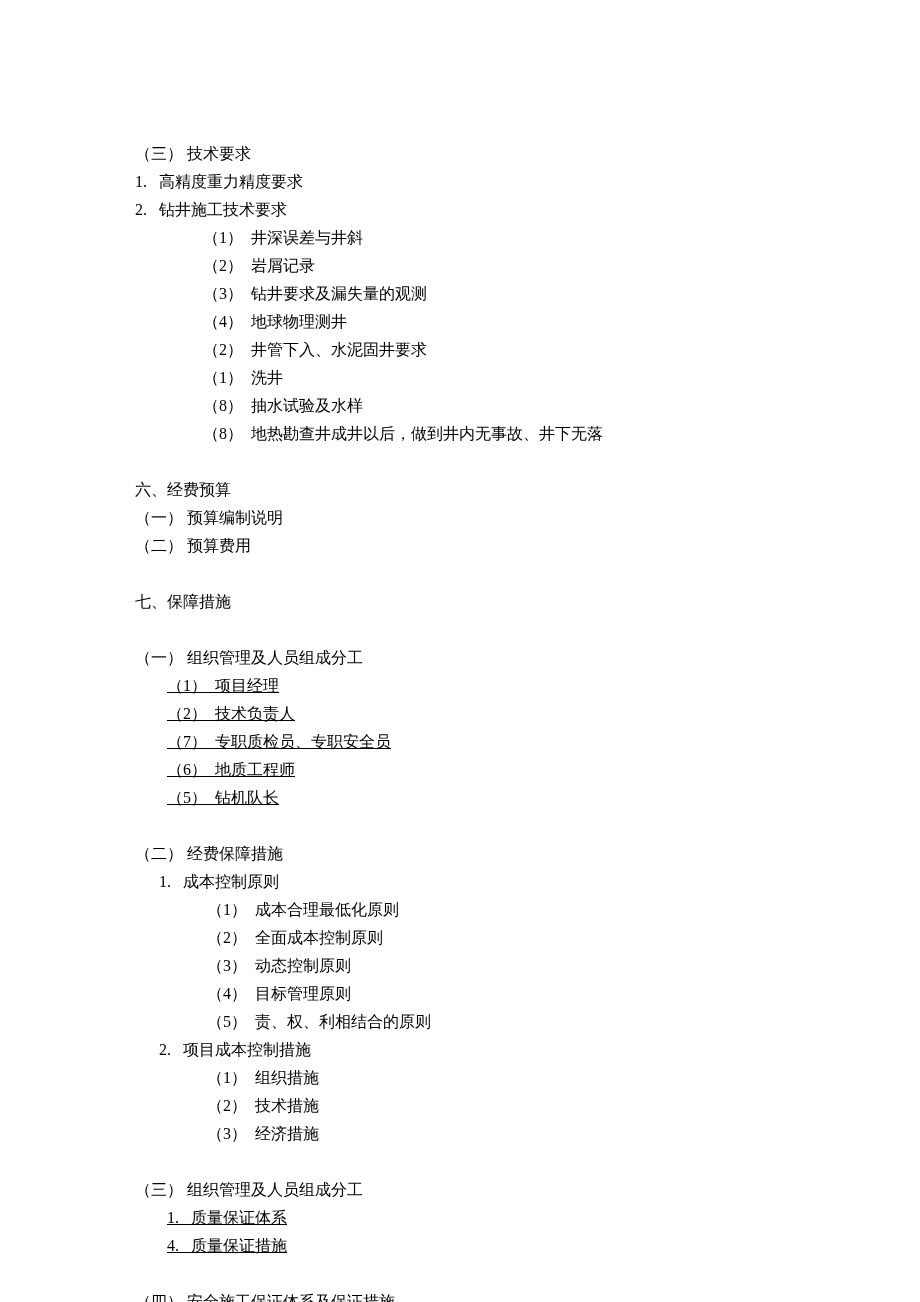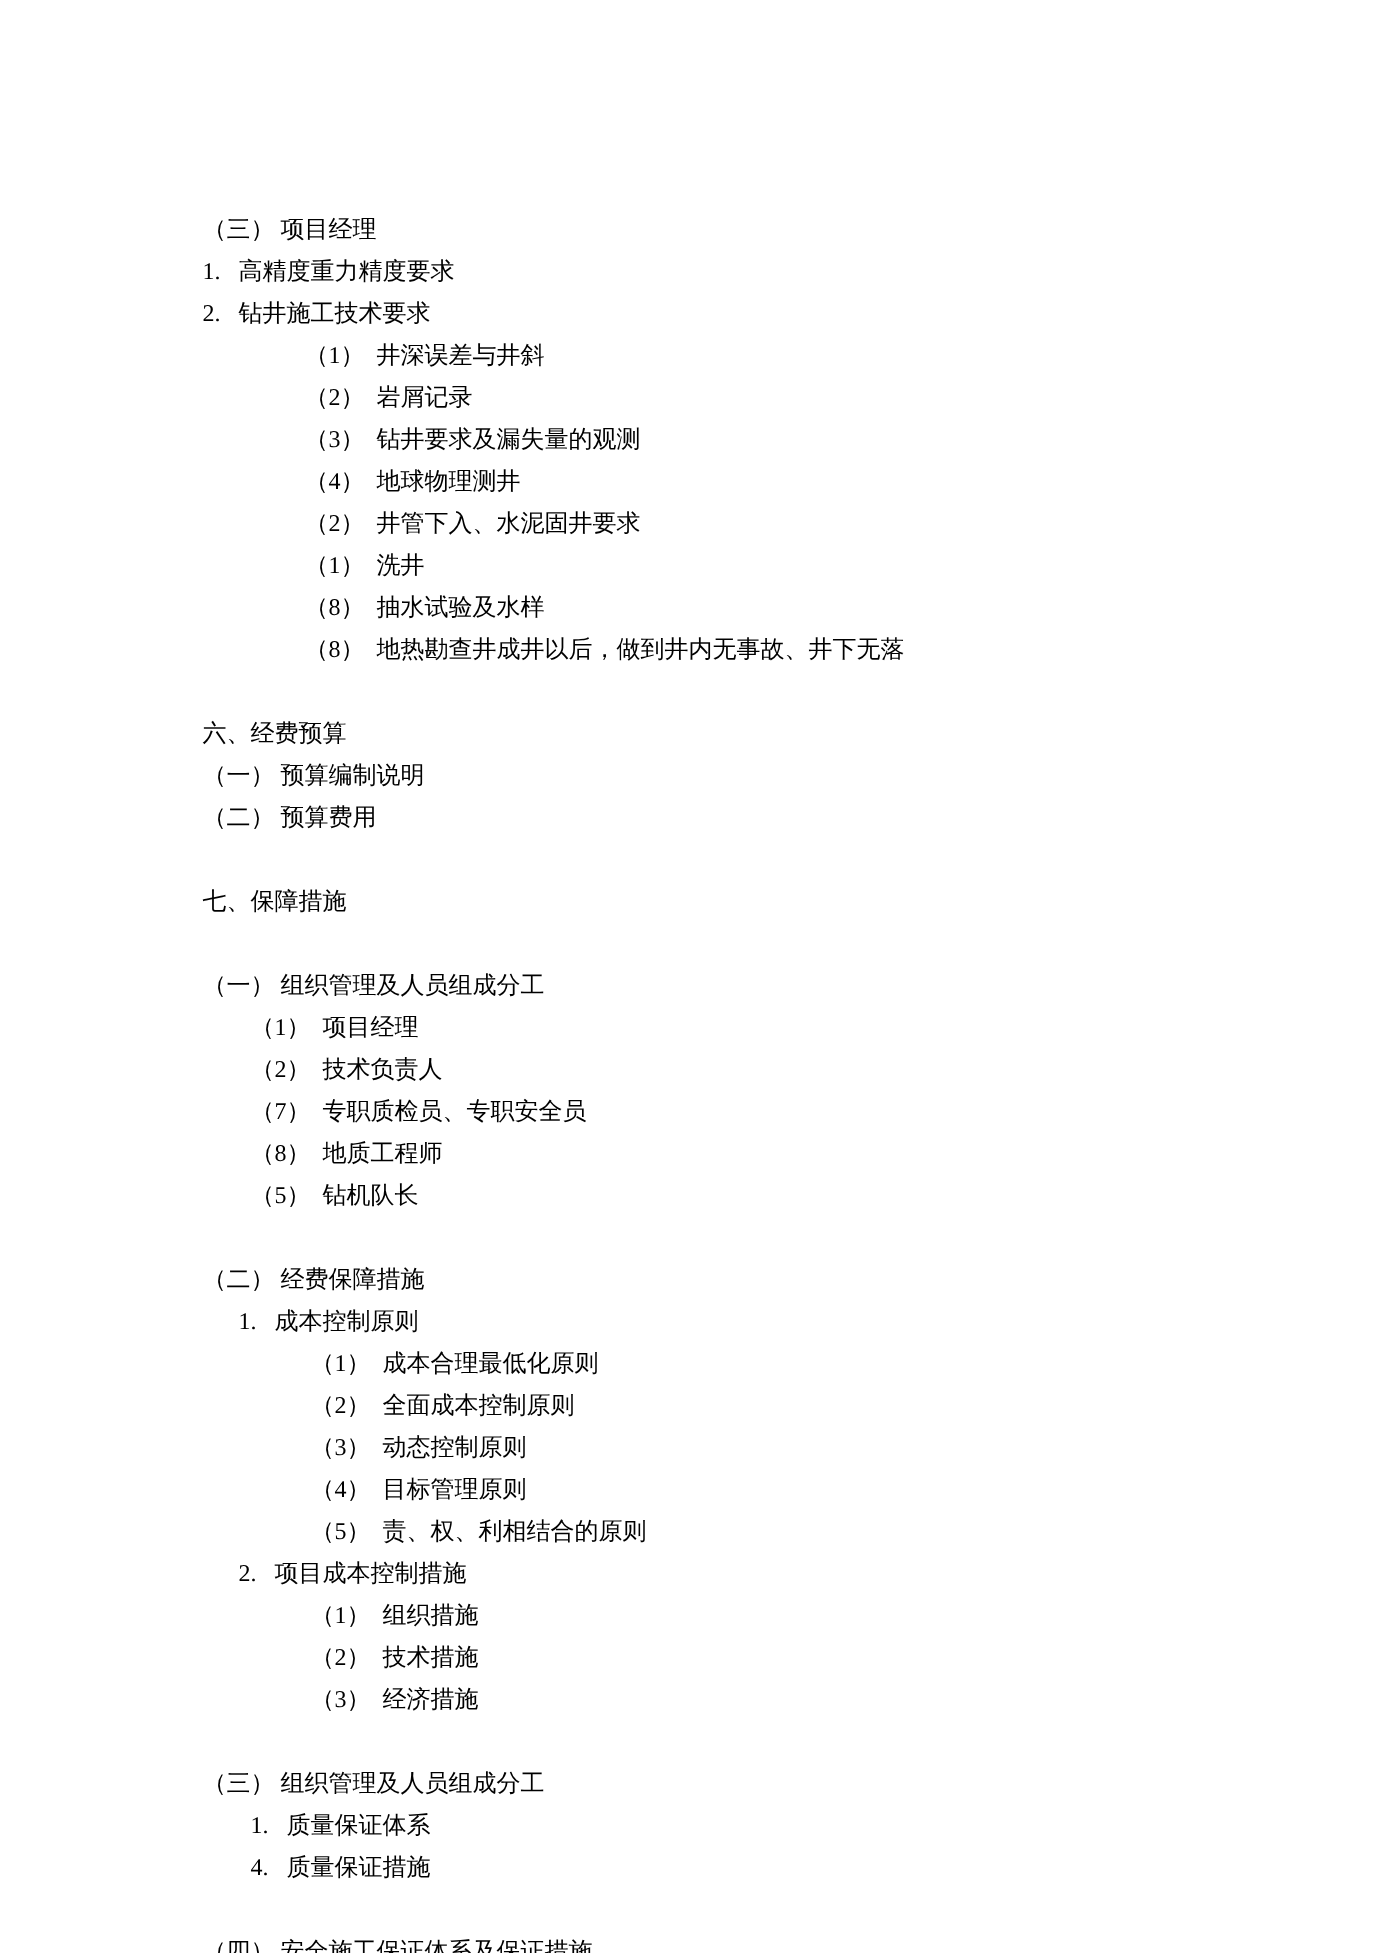--- a/index.html
+++ b/index.html
@@ -11,28 +11,28 @@
       margin: 0;
       padding: 140px 135px 100px 135px;
       width: 920px;
       box-sizing: border-box;
     }
     .line { white-space: pre; }
     .ind0 { padding-left: 0; font-family: Liberation Serif, serif; }
     .ind1 { padding-left: 0; }
     .ind2 { padding-left: 24px; }
     .ind3 { padding-left: 68px; }
-    .ind4 { padding-left: 32px; }
+    .ind4 { padding-left: 32px; text-decoration: underline; }
     .ind5 { padding-left: 72px; }
     .spacer { height: 28px; }
   </style>
 </head>
 <body>
 
-<div class="line ind1">（三） 项目经理</div>
+<div class="line ind1">（三） 技术要求</div>
 <div class="line ind1">1.   高精度重力精度要求</div>
 <div class="line ind1">2.   钻井施工技术要求</div>
 <div class="line ind3">（1）  井深误差与井斜</div>
 <div class="line ind3">（2）  岩屑记录</div>
 <div class="line ind3">（3）  钻井要求及漏失量的观测</div>
 <div class="line ind3">（4）  地球物理测井</div>
 <div class="line ind3">（2）  井管下入、水泥固井要求</div>
 <div class="line ind3">（1）  洗井</div>
 <div class="line ind3">（8）  抽水试验及水样</div>
 <div class="line ind3">（8）  地热勘查井成井以后，做到井内无事故、井下无落</div>
@@ -46,21 +46,21 @@
 <div class="spacer"></div>
 
 <div class="line ind0">七、保障措施</div>
 
 <div class="spacer"></div>
 
 <div class="line ind1">（一） 组织管理及人员组成分工</div>
 <div class="line ind4">（1）  项目经理</div>
 <div class="line ind4">（2）  技术负责人</div>
 <div class="line ind4">（7）  专职质检员、专职安全员</div>
-<div class="line ind4">（8）  地质工程师</div>
+<div class="line ind4">（6）  地质工程师</div>
 <div class="line ind4">（5）  钻机队长</div>
 
 <div class="spacer"></div>
 
 <div class="line ind1">（二） 经费保障措施</div>
 <div class="line ind2">1.   成本控制原则</div>
 <div class="line ind5">（1）  成本合理最低化原则</div>
 <div class="line ind5">（2）  全面成本控制原则</div>
 <div class="line ind5">（3）  动态控制原则</div>
 <div class="line ind5">（4）  目标管理原则</div>

